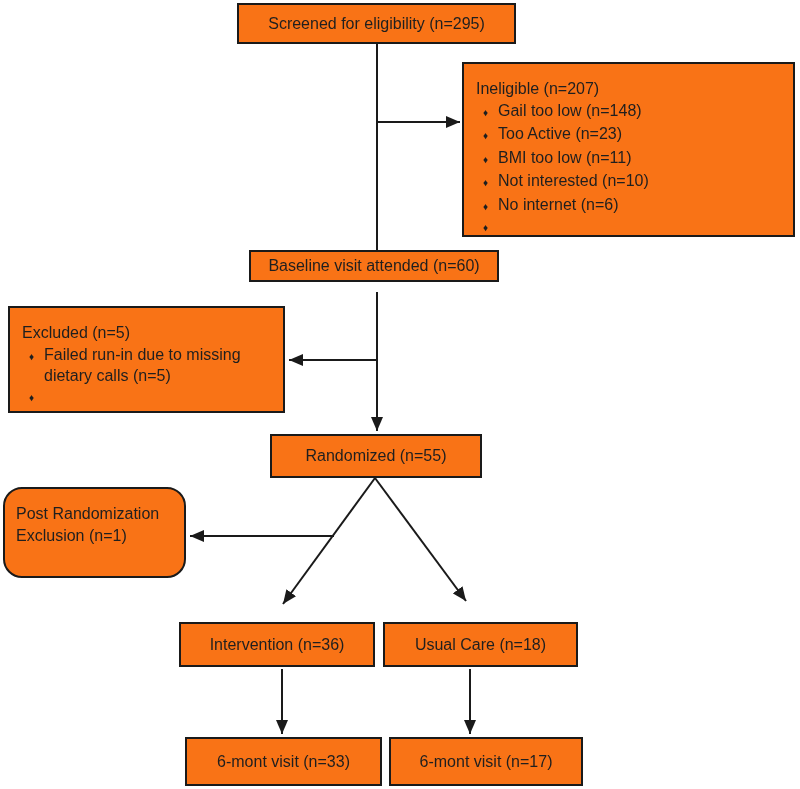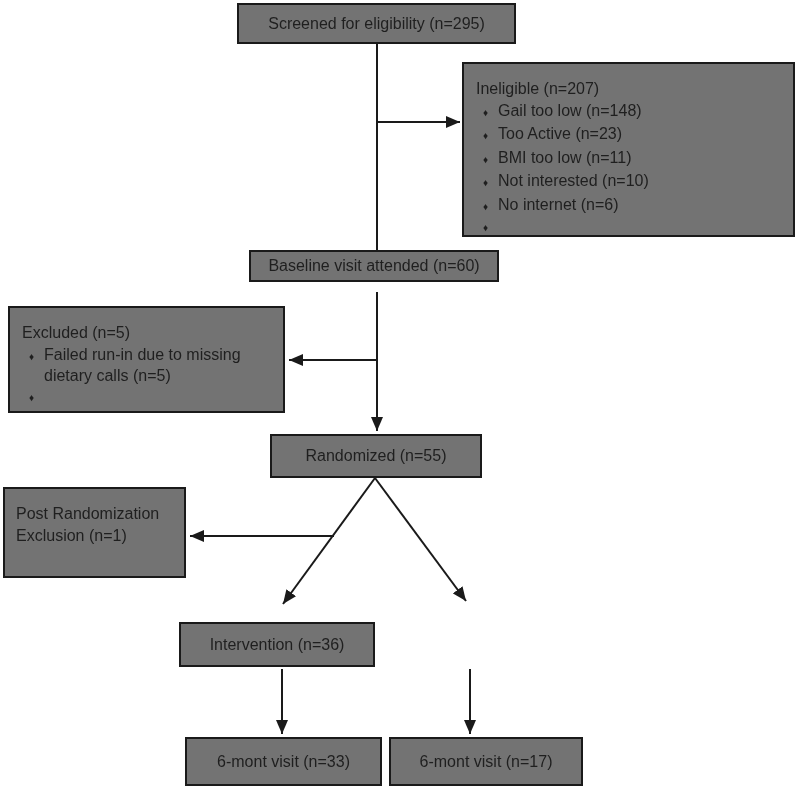--- a/index.html
+++ b/index.html
@@ -14,21 +14,21 @@
     color: #1f1f1f;
     overflow: hidden;
   }
   svg.connectors {
     position: absolute;
     left: 0; top: 0;
     width: 800px; height: 789px;
   }
   .box {
     position: absolute;
-    background: #737373;
+    background: #f97316;
     border: 2px solid #1a1a1a;
   }
   .box.center {
     display: flex;
     align-items: center;
     justify-content: center;
     text-align: center;
   }
   .box.list {
     padding: 14px 6px 6px 12px;
@@ -42,21 +42,21 @@
     line-height: 21.5px;
   }
   .li-text { flex: 1 1 auto; }
 
   #b-screened     { left: 237px; top: 3px;   width: 279px; height: 41px; }
   #b-ineligible   { left: 462px; top: 62px;  width: 333px; height: 175px; }
   #b-baseline     { left: 249px; top: 250px; width: 250px; height: 32px; text-align: right; }
   #b-excluded     { left: 8px;   top: 306px; width: 277px; height: 107px; }
   #b-randomized   { left: 270px; top: 434px; width: 212px; height: 44px; }
   #b-postrand     { left: 3px;   top: 487px; width: 183px; height: 91px;
-                    padding: 14px 12px 6px 11px; line-height: 21.5px; }
+                    padding: 14px 12px 6px 11px; line-height: 21.5px; border-radius: 19px; }
   #b-intervention { left: 179px; top: 622px; width: 196px; height: 45px; }
   #b-usualcare    { left: 383px; top: 622px; width: 195px; height: 45px; }
   #b-visit1       { left: 185px; top: 737px; width: 197px; height: 49px; }
   #b-visit2       { left: 389px; top: 737px; width: 194px; height: 49px; }
 </style>
 </head>
 <body>
 
 <div class="canvas">
 
@@ -128,20 +128,23 @@
   </div>
 
   <div class="box" id="b-postrand">
     <span>Post Randomization Exclusion (n=1)</span>
   </div>
 
   <div class="box center" id="b-intervention">
     <span>Intervention (n=36)</span>
   </div>
 
+  <div class="box center" id="b-usualcare">
+    <span>Usual Care (n=18)</span>
+  </div>
 
   <div class="box center" id="b-visit1">
     <span>6-mont visit (n=33)</span>
   </div>
 
   <div class="box center" id="b-visit2">
     <span>6-mont visit (n=17)</span>
   </div>
 
 </div>

